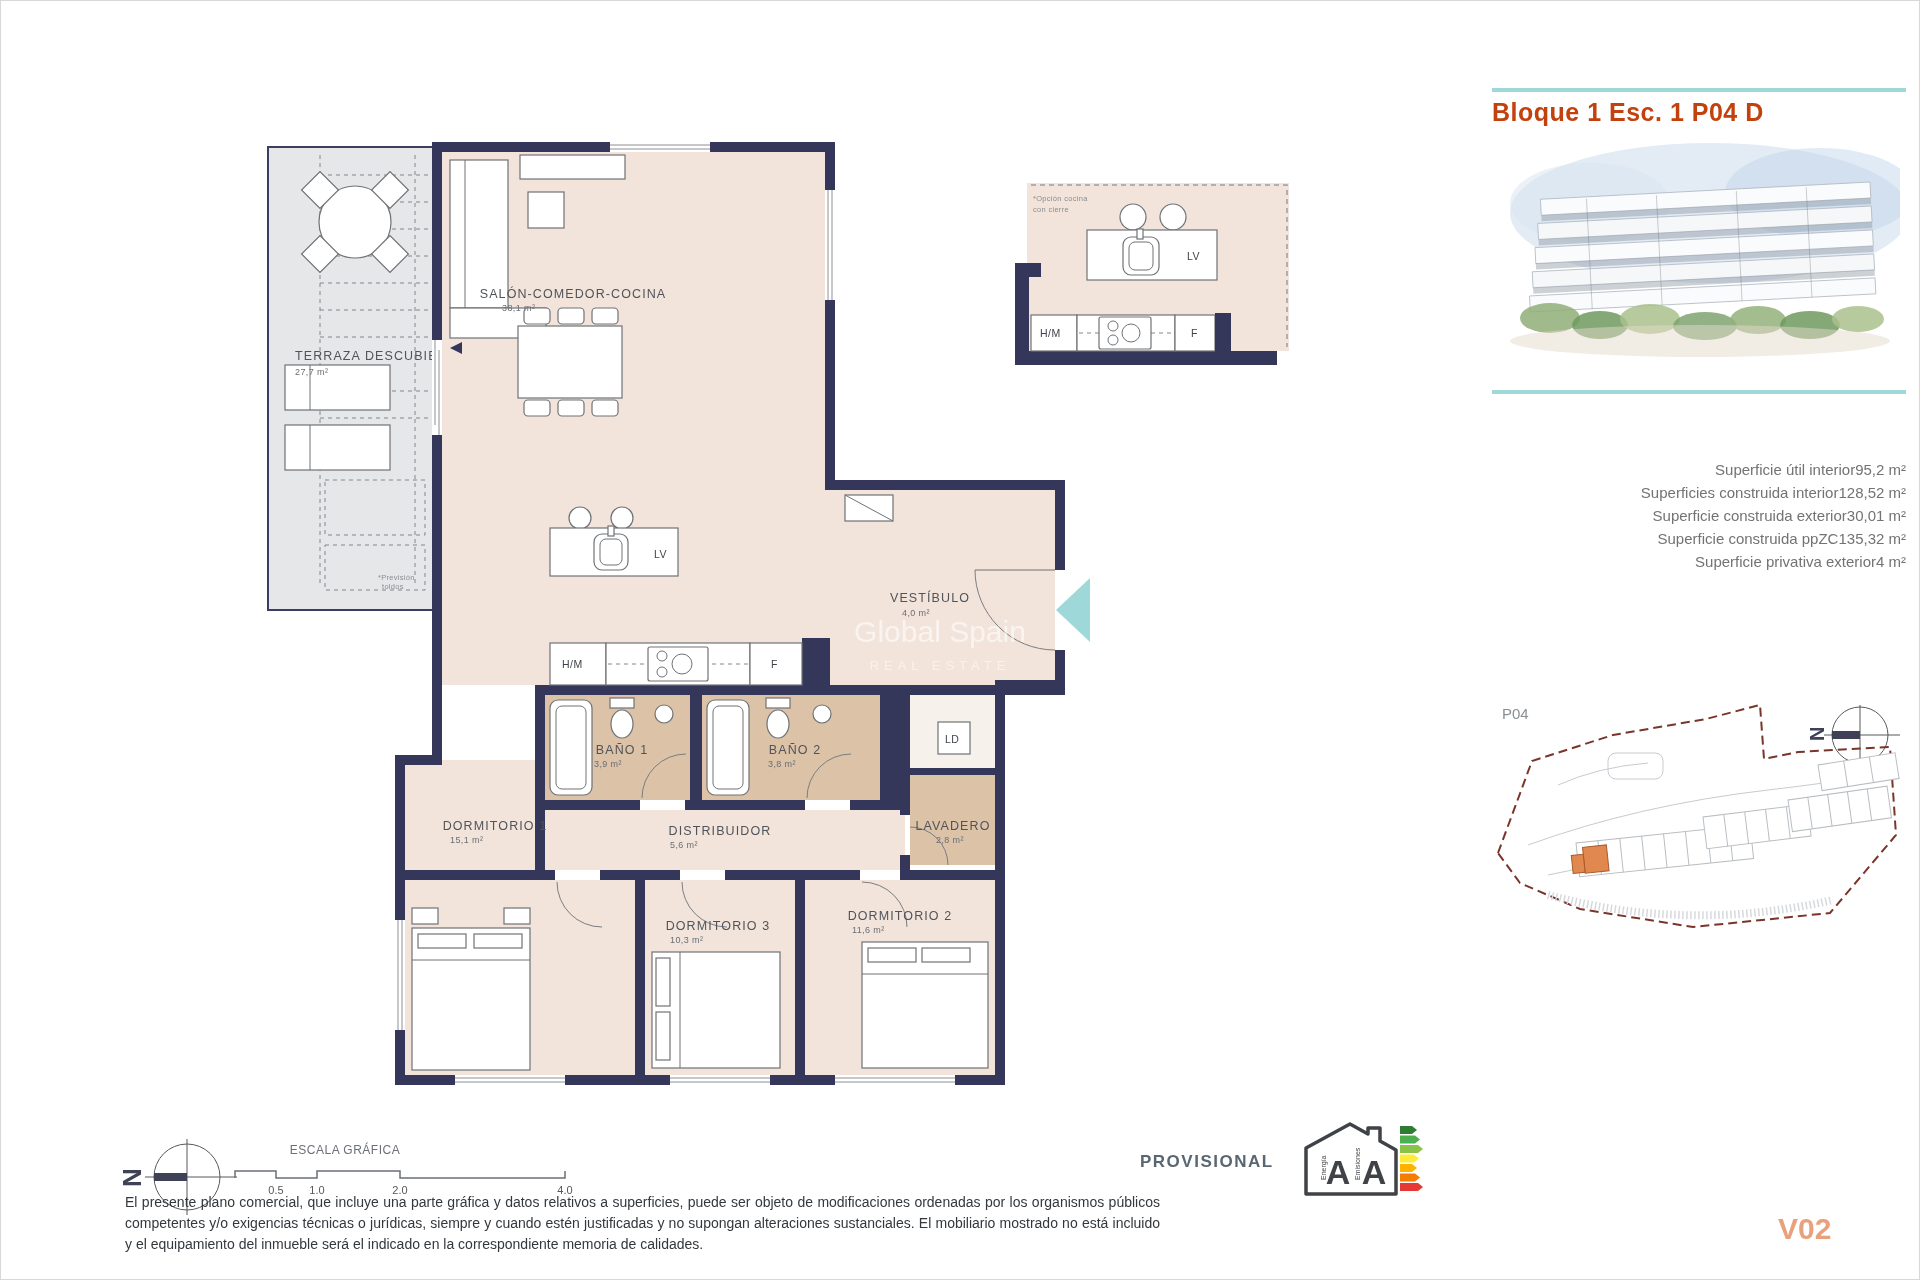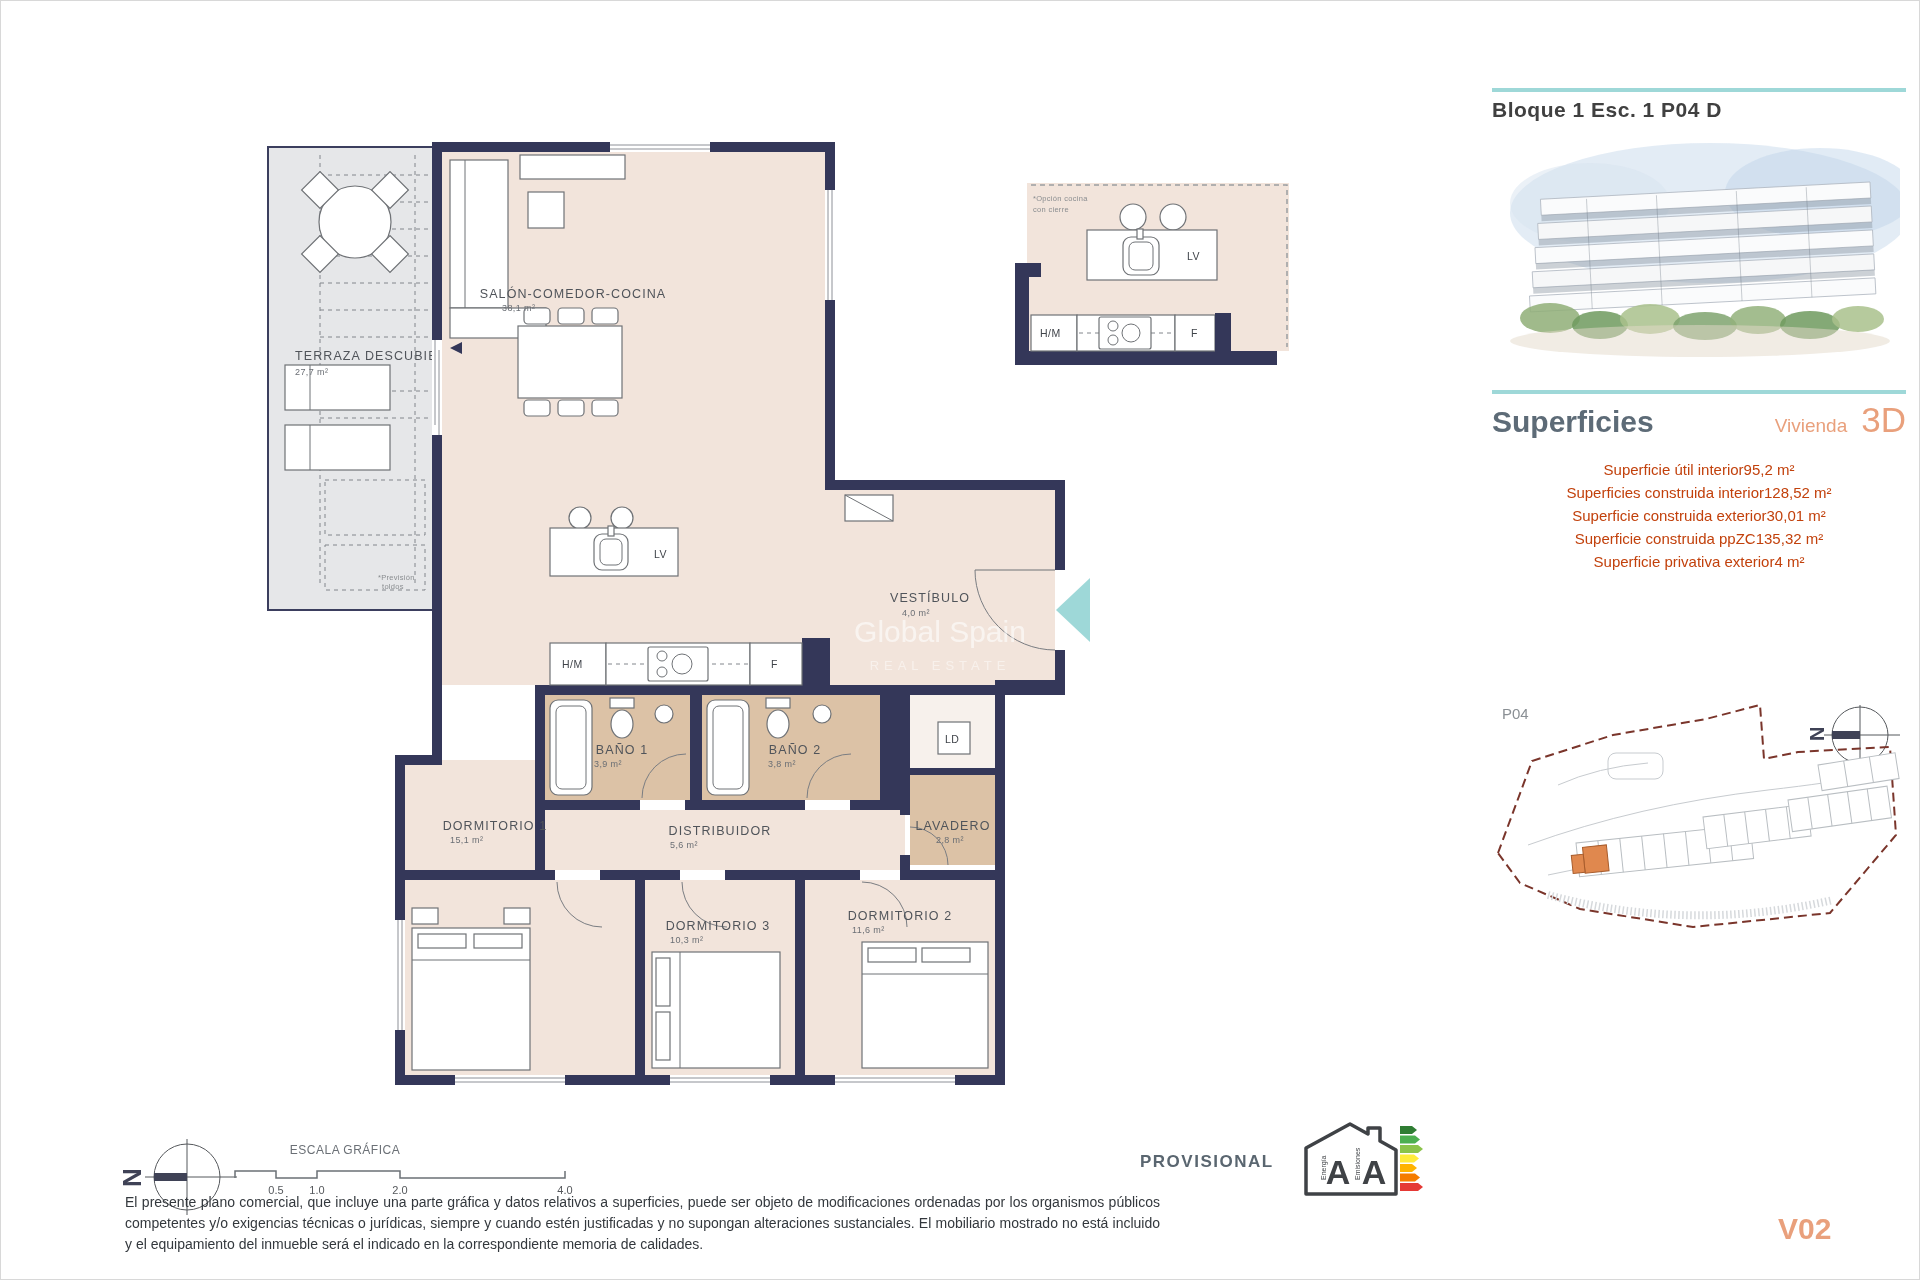--- a/index.html
+++ b/index.html
@@ -1,26 +1,26 @@
 <!DOCTYPE html>
 <html><head>
 <meta charset="utf-8">
 <style>
   html,body{margin:0;padding:0;background:#ffffff;}
   .page{position:relative;width:1920px;height:1280px;background:#ffffff;overflow:hidden;
         font-family:"Liberation Sans",sans-serif;box-shadow:inset 0 0 0 1px #d8d8d8;}
   .abs{position:absolute;}
   .rule{background:#9ed8d8;height:4px;width:414px;}
-  .side-title{font-size:21px;font-weight:bold;color:#404040;letter-spacing:.5px;}
+  .side-title{font-size:25px;font-weight:bold;color:#c2410c;letter-spacing:.5px;}
   .sup-head{display:flex;align-items:baseline;width:414px;}
   .sup-title{font-size:30px;font-weight:bold;color:#5d6b77;}
   .sup-viv{margin-left:auto;font-size:19px;color:#e9a07c;margin-right:14px;}
   .sup-code{font-size:35px;color:#e9a07c;}
   .sup-rows{width:414px;}
-  .sup-row{display:flex;justify-content:center;font-size:15px;color:#c2410c;padding:3px 0;}
+  .sup-row{display:flex;justify-content:flex-end;font-size:15px;color:#737373;padding:3px 0;}
   .disclaimer{width:1035px;font-size:14px;color:#33383d;line-height:1.5;text-align:justify;}
   .provisional{font-size:17px;font-weight:bold;color:#5a6670;letter-spacing:1.5px;}
   .v02{font-size:30px;font-weight:bold;color:#e9a07c;text-align:right;}
   svg text{font-family:"Liberation Sans",sans-serif;}
   .room-label{fill:#50545a;font-size:12.5px;letter-spacing:1.1px;}
   .area-label{fill:#6a6e74;font-size:9px;letter-spacing:.4px;}
   .appl-label{fill:#40444a;font-size:10.5px;letter-spacing:.5px;}
   .tiny-note{fill:#8a8d90;font-size:7.5px;letter-spacing:.3px;}
   .furn{fill:#ffffff;stroke:#6f7276;stroke-width:1.2;}
   .furn-ln{stroke:#6f7276;stroke-width:1;fill:none;}
@@ -328,25 +328,20 @@
       <ellipse cx="150" cy="186" rx="30" ry="15" fill="#a9c18c" opacity="0.85"></ellipse>
       <ellipse cx="205" cy="193" rx="32" ry="14" fill="#7fa36f" opacity="0.85"></ellipse>
       <ellipse cx="258" cy="187" rx="28" ry="14" fill="#93b27b" opacity="0.85"></ellipse>
       <ellipse cx="310" cy="192" rx="30" ry="14" fill="#6f9a5e" opacity="0.85"></ellipse>
       <ellipse cx="358" cy="186" rx="26" ry="13" fill="#a9c18c" opacity="0.85"></ellipse>
       <ellipse cx="200" cy="208" rx="190" ry="16" fill="#e3dac9" opacity="0.5"></ellipse>
     </g>
   </svg>
 
   <div class="abs rule" style="left:1492px;top:390px;"></div>
-  <div class="abs sup-head" style="left:1492px;top:400px;">
-    <span class="sup-title">Superficies</span>
-    <span class="sup-viv">Vivienda</span>
-    <span class="sup-code">3D</span>
-  </div>
   <div class="abs sup-rows" style="left:1492px;top:458px;">
     <div class="sup-row">
       <span>Superficie útil interior</span>
       <span>95,2 m²</span>
     </div>
     <div class="sup-row">
       <span>Superficies construida interior</span>
       <span>128,52 m²</span>
     </div>
     <div class="sup-row">

